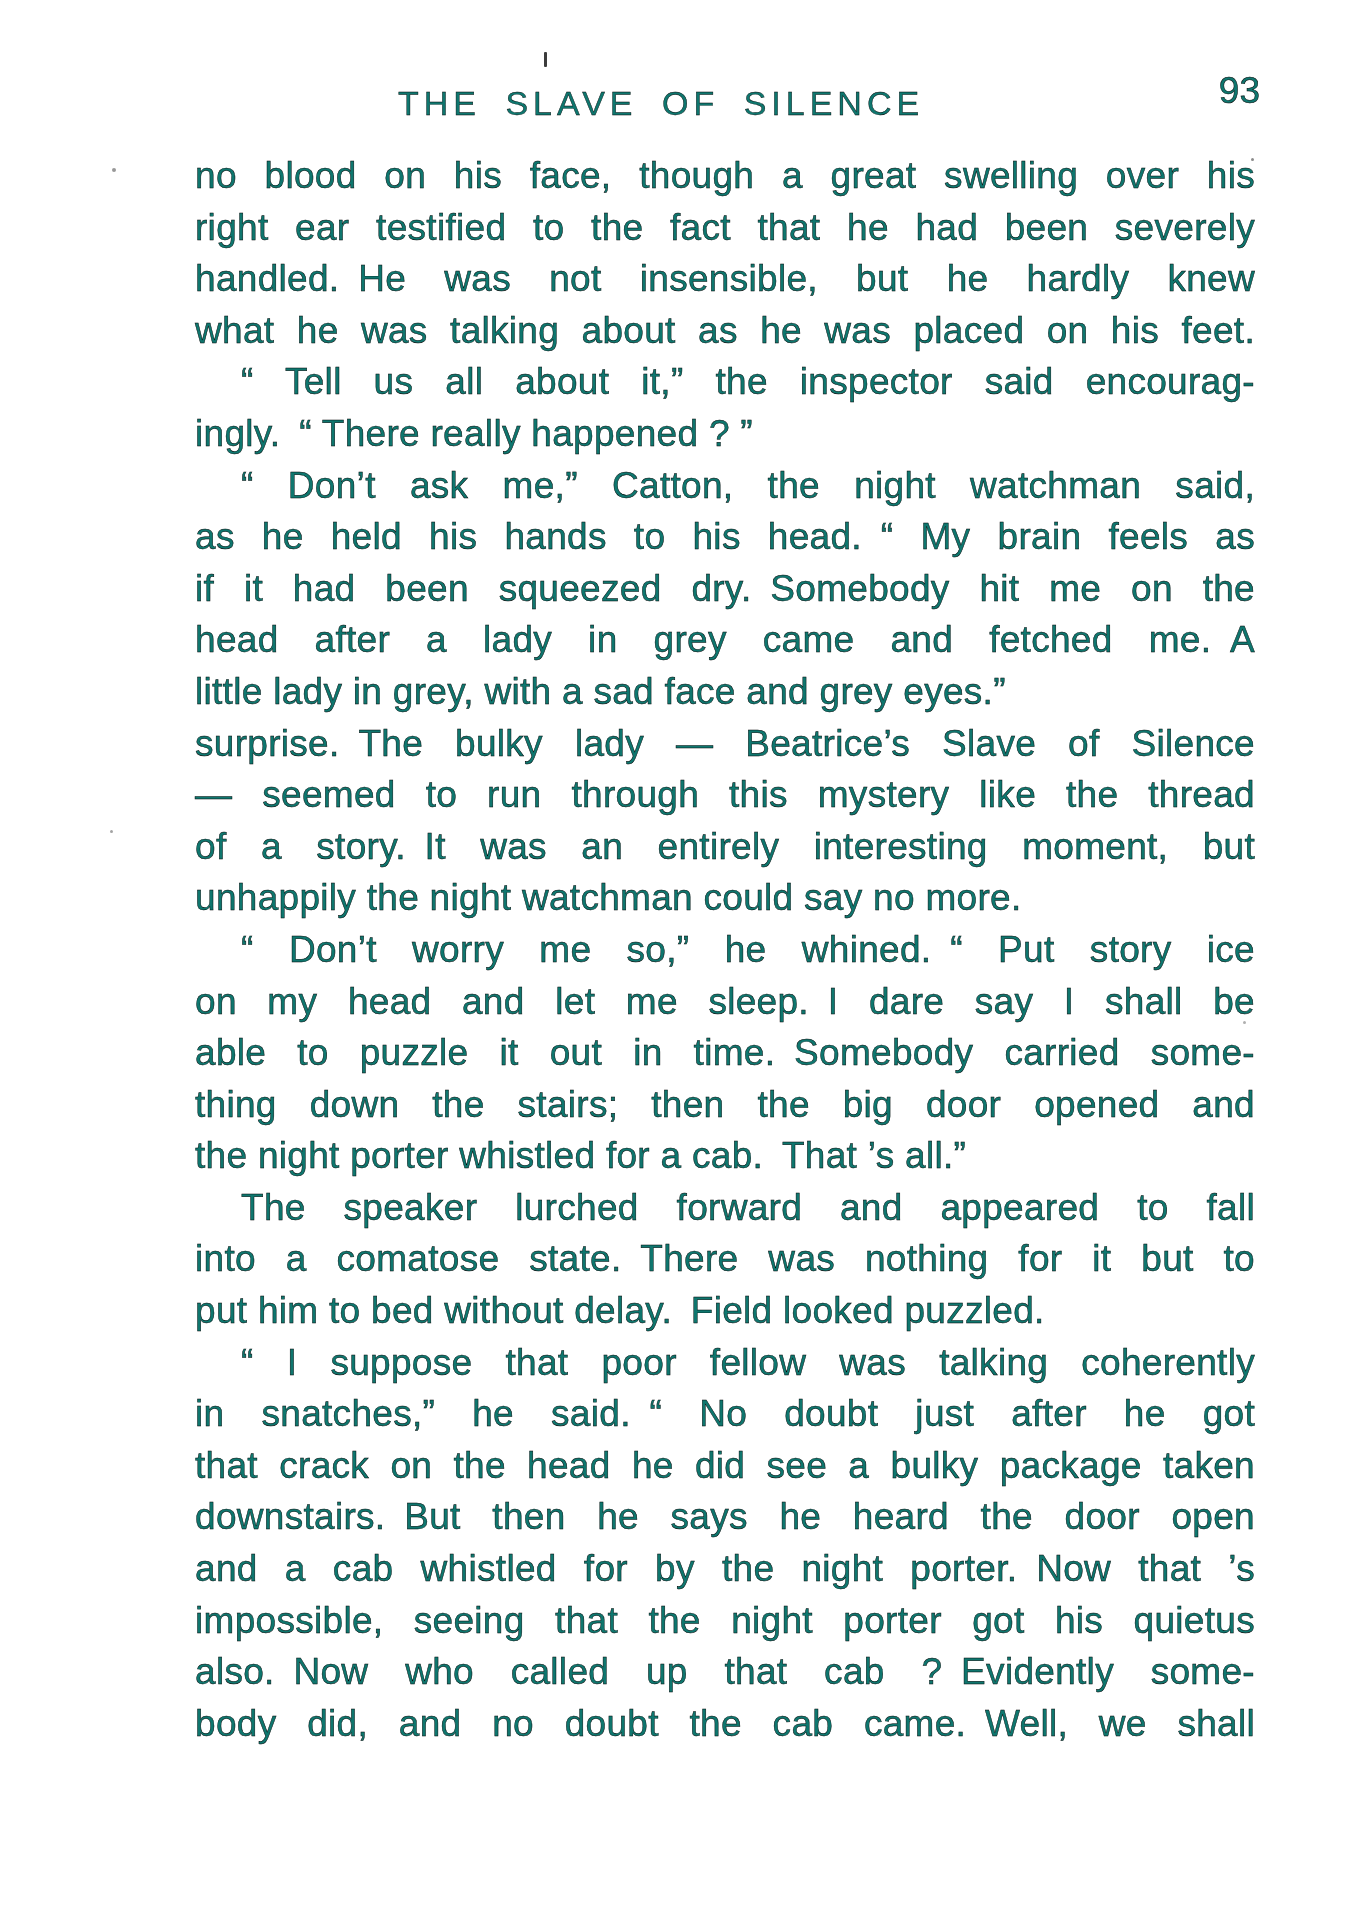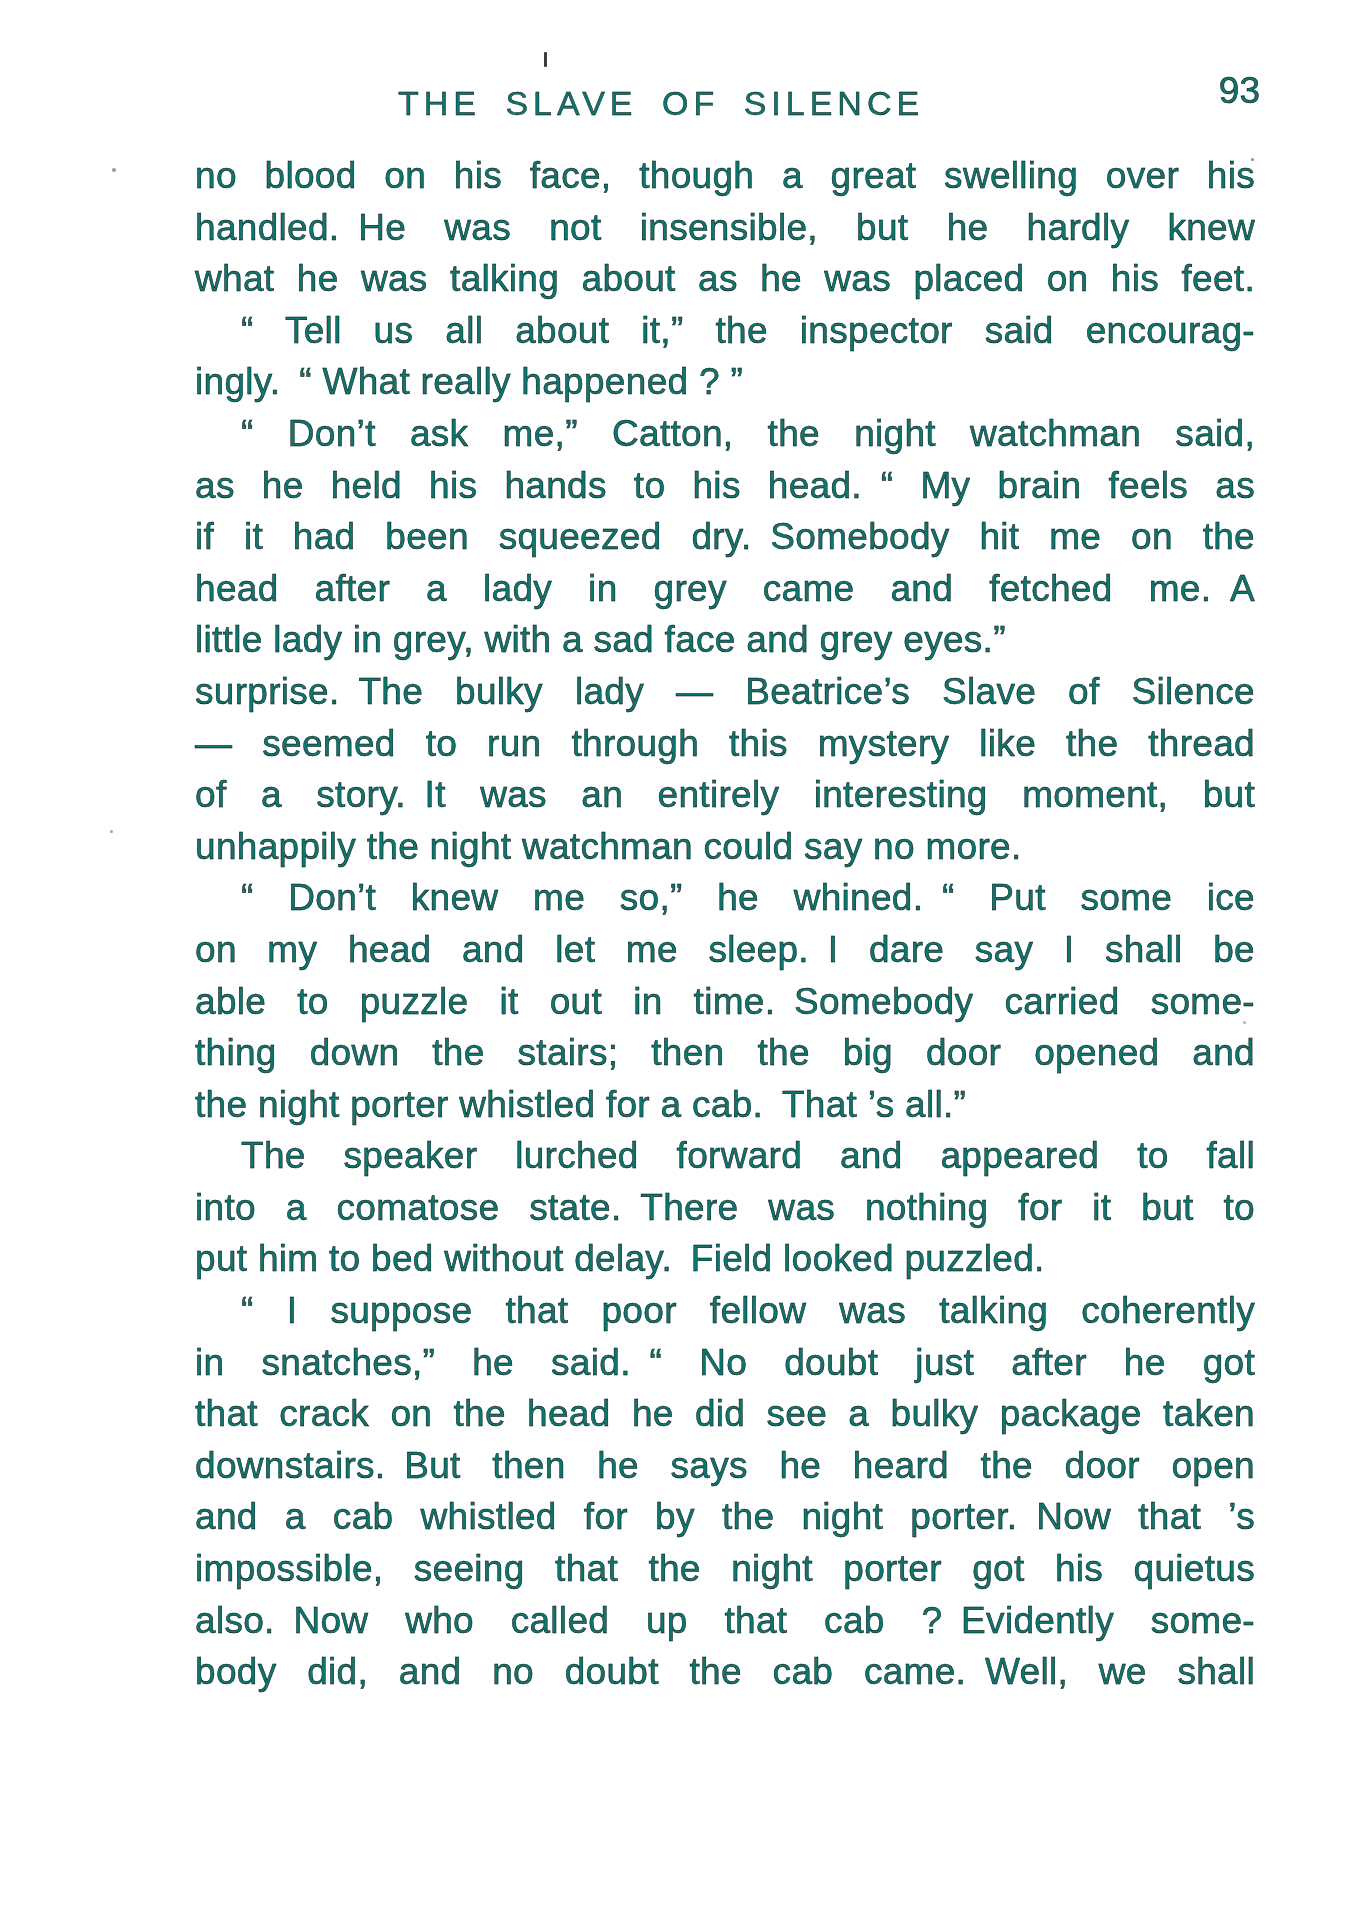--- a/index.html
+++ b/index.html
@@ -76,34 +76,35 @@
 <div class="page">
 
   <div class="running-header">
     <span class="title">THE SLAVE OF SILENCE</span>
     <span class="pageno">93</span>
   </div>
 
   <div class="text-block">
 
   <div class="line justify">no blood on his face, though a great swelling over his</div>
+      <div class="line justify">right ear testified to the fact that he had been severely</div>
       <div class="line justify">handled. He was not insensible, but he hardly knew</div>
       <div class="line justify">what he was talking about as he was placed on his feet.</div>
       <div class="line justify indent">“ Tell us all about it,” the inspector said encourag-</div>
-      <div class="line">ingly. “ What really happened ? ”</div>
+      <div class="line">ingly. “ There really happened ? ”</div>
       <div class="line justify indent">“ Don’t ask me,” Catton, the night watchman said,</div>
       <div class="line justify">as he held his hands to his head. “ My brain feels as</div>
       <div class="line justify">if it had been squeezed dry. Somebody hit me on the</div>
       <div class="line justify">head after a lady in grey came and fetched me. A</div>
       <div class="line">little lady in grey, with a sad face and grey eyes.”</div>
       <div class="line justify">surprise. The bulky lady — Beatrice’s Slave of Silence</div>
       <div class="line justify">— seemed to run through this mystery like the thread</div>
       <div class="line justify">of a story. It was an entirely interesting moment, but</div>
       <div class="line">unhappily the night watchman could say no more.</div>
-      <div class="line justify indent">“ Don’t knew me so,” he whined. “ Put some ice</div>
+      <div class="line justify indent">“ Don’t worry me so,” he whined. “ Put story ice</div>
       <div class="line justify">on my head and let me sleep. I dare say I shall be</div>
       <div class="line justify">able to puzzle it out in time. Somebody carried some-</div>
       <div class="line justify">thing down the stairs; then the big door opened and</div>
       <div class="line">the night porter whistled for a cab. That ’s all.”</div>
       <div class="line justify indent">The speaker lurched forward and appeared to fall</div>
       <div class="line justify">into a comatose state. There was nothing for it but to</div>
       <div class="line">put him to bed without delay. Field looked puzzled.</div>
       <div class="line justify indent">“ I suppose that poor fellow was talking coherently</div>
       <div class="line justify">in snatches,” he said. “ No doubt just after he got</div>
       <div class="line justify">that crack on the head he did see a bulky package taken</div>

